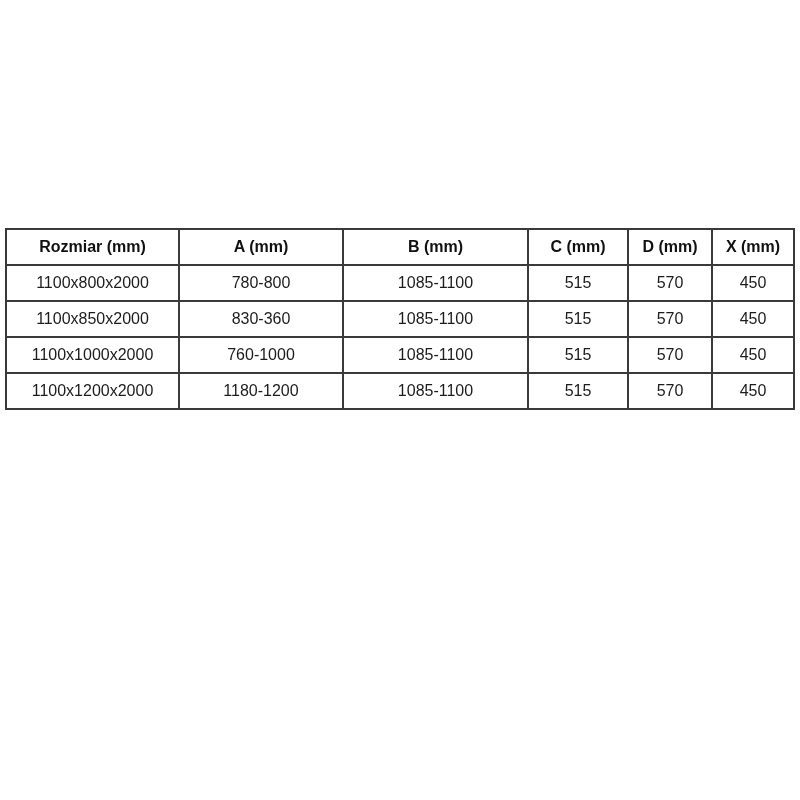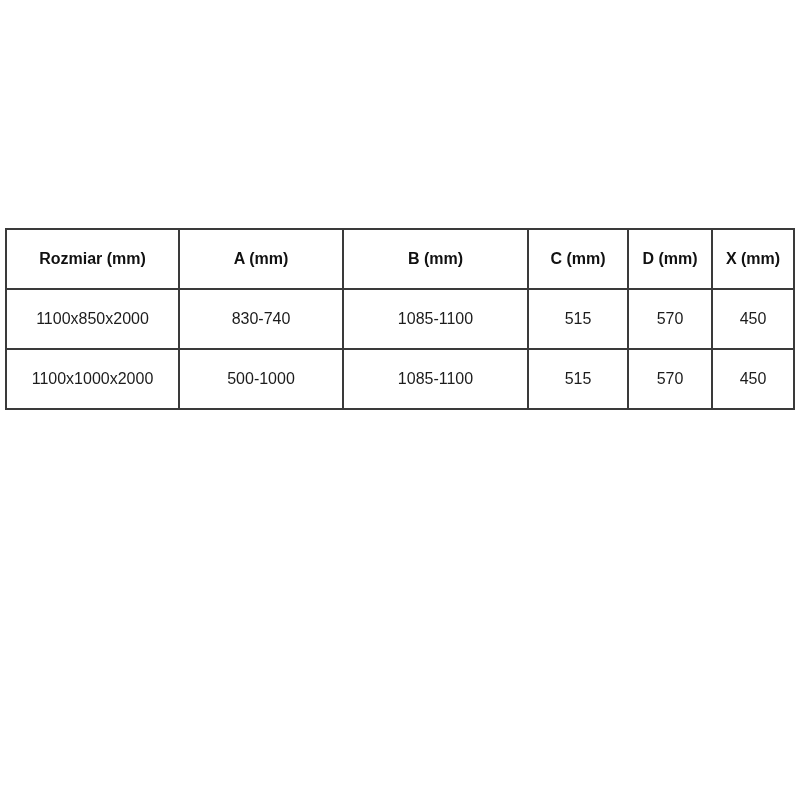--- a/index.html
+++ b/index.html
@@ -21,21 +21,21 @@
     top: 228px;
     width: 788px;
     border-collapse: collapse;
     table-layout: fixed;
     background: #ffffff;
   }
   table.spec-table th,
   table.spec-table td {
     border: 2px solid #3a3a3a;
     height: 34px;
-    padding: 12px;
+    padding: 0;
     text-align: center;
     vertical-align: middle;
     font-size: 16px;
     color: #1c1c1c;
     white-space: nowrap;
     overflow: hidden;
   }
   table.spec-table th {
     font-weight: bold;
     color: #111111;
@@ -59,30 +59,46 @@
         <th>Rozmiar (mm)</th>
         <th>A (mm)</th>
         <th>B (mm)</th>
         <th>C (mm)</th>
         <th>D (mm)</th>
         <th>X (mm)</th>
       </tr>
     </thead>
     <tbody>
       <tr>
+        <td>1100x800x2000</td>
+        <td>780-800</td>
+        <td>1085-1100</td>
+        <td>515</td>
+        <td>570</td>
+        <td>450</td>
+      </tr>
+      <tr>
         <td>1100x850x2000</td>
-        <td>830-740</td>
+        <td>830-360</td>
         <td>1085-1100</td>
         <td>515</td>
         <td>570</td>
         <td>450</td>
       </tr>
       <tr>
         <td>1100x1000x2000</td>
-        <td>500-1000</td>
+        <td>760-1000</td>
+        <td>1085-1100</td>
+        <td>515</td>
+        <td>570</td>
+        <td>450</td>
+      </tr>
+      <tr>
+        <td>1100x1200x2000</td>
+        <td>1180-1200</td>
         <td>1085-1100</td>
         <td>515</td>
         <td>570</td>
         <td>450</td>
       </tr>
     </tbody>
   </table>
 </div>
 
 </body></html>

